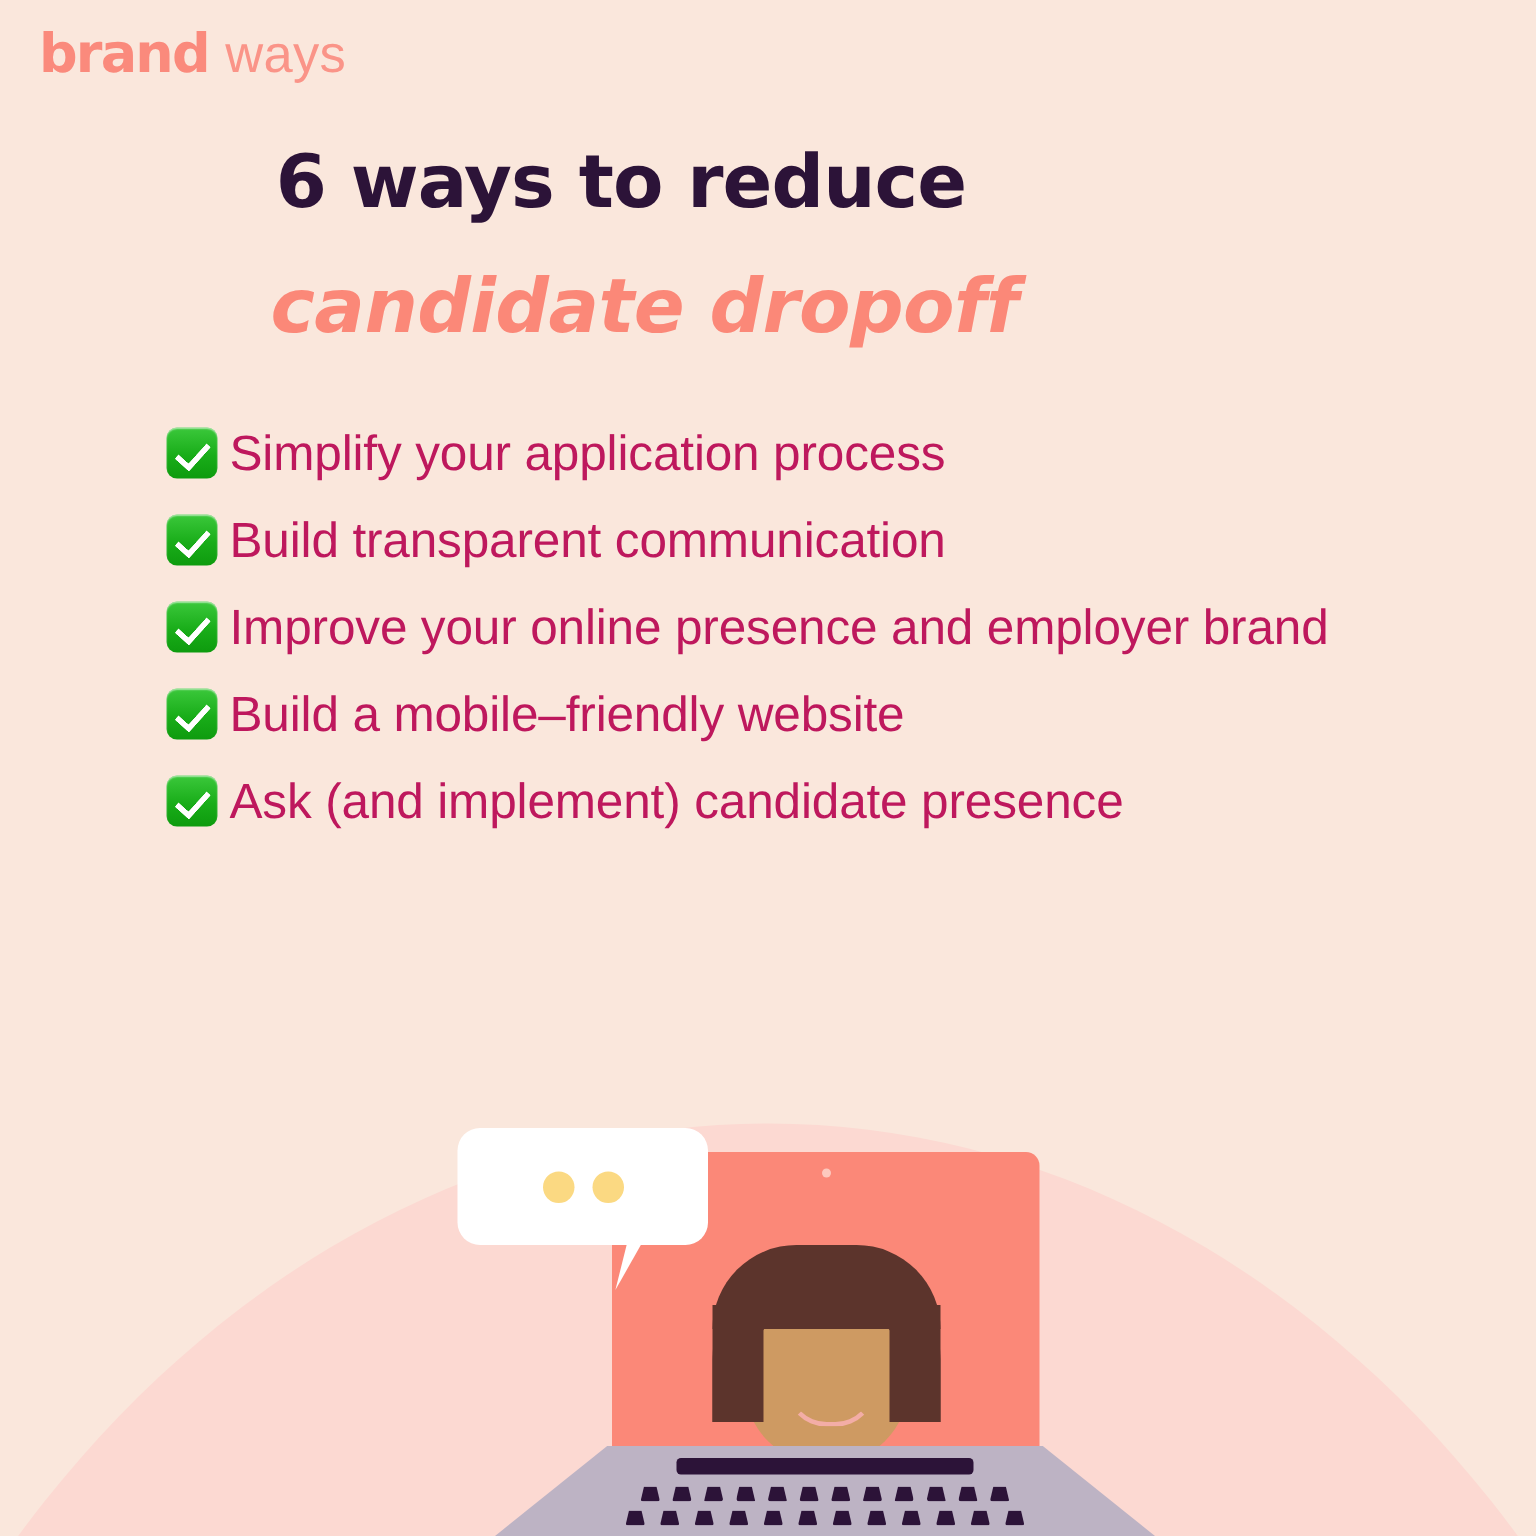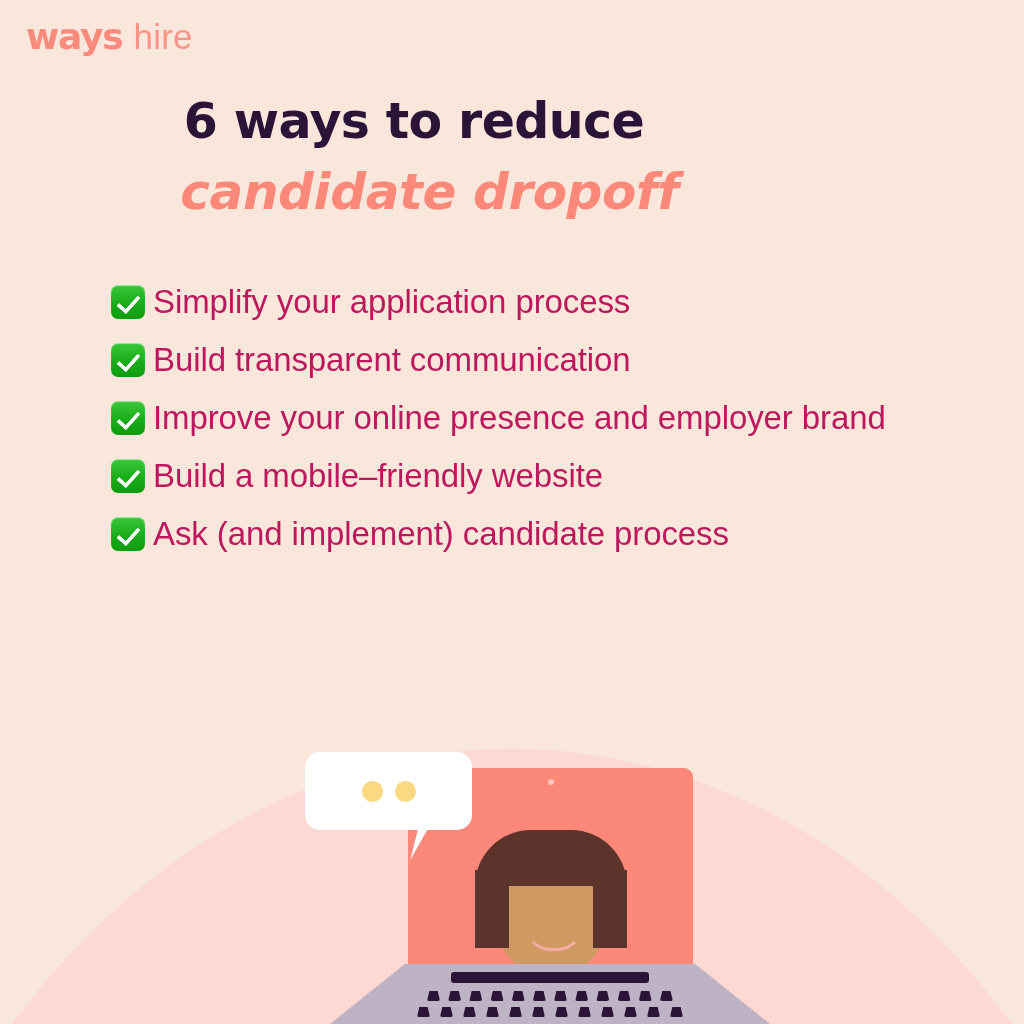--- a/index.html
+++ b/index.html
@@ -80,21 +80,21 @@
     line-height: 1.22;
   }
   .heading-line2 {
     font-family: "DejaVu Sans", sans-serif;
     font-size: 50px;
     font-weight: 700;
     font-style: italic;
     color: #FB8878;
     letter-spacing: -0.4px;
     line-height: 1.3;
-    margin-top: 8px;
+    margin-top: 20px;
     padding-left: 31px;
   }
 
   
   .checklist {
     position: absolute;
     top: 283px;
     left: 111px;
     width: 840px;
     z-index: 5;
@@ -305,22 +305,22 @@
   }
 </style>
 </head>
 <body>
 
 <div id="canvas">
 
   <div class="bg-arc"></div>
 
   <div class="logo">
-    <span class="logo-toggl">ways</span>
-    <span class="logo-hire">hire</span>
+    <span class="logo-toggl">brand</span>
+    <span class="logo-hire">ways</span>
   </div>
 
   <div class="heading">
     <div class="heading-line1">6 ways to reduce</div>
     <div class="heading-line2">candidate dropoff</div>
   </div>
 
   <div class="checklist">
 
     <div class="check-item">
@@ -334,21 +334,21 @@
     <div class="check-item">
       <span class="check-icon"></span><span class="check-text">Improve your online presence and employer brand</span>
     </div>
 
     <div class="check-item">
       <span class="check-icon"></span><span class="check-text">Build a mobile–friendly website</span>
     </div>
 
 
     <div class="check-item">
-      <span class="check-icon"></span><span class="check-text">Ask (and implement) candidate process</span>
+      <span class="check-icon"></span><span class="check-text">Ask (and implement) candidate presence</span>
     </div>
 
   </div>
 
   <div class="illustration">
 
     <div class="laptop-screen">
       <div class="laptop-camera"></div>
 
       <div class="face">

